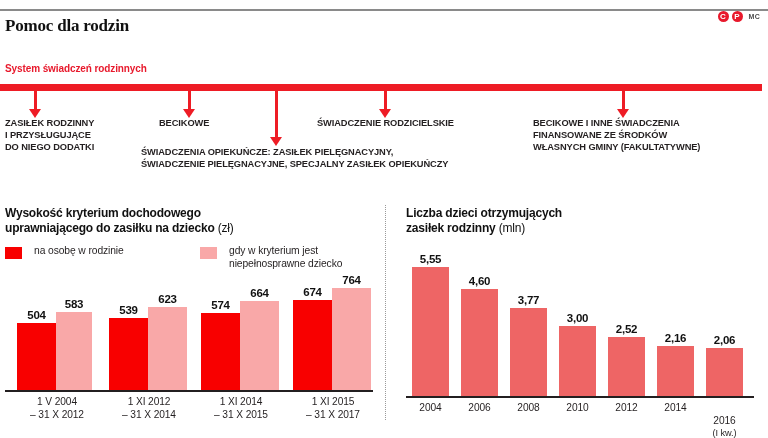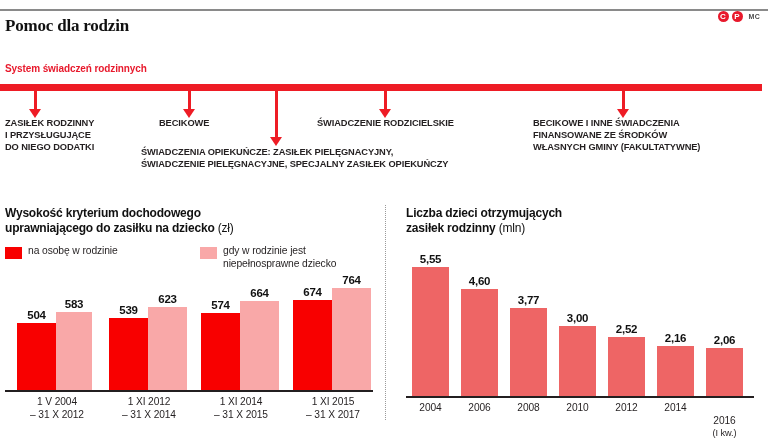--- a/index.html
+++ b/index.html
@@ -77,21 +77,21 @@
   .chart-title {
     font-size:12px; font-weight:bold; color:#111;
     line-height:15px; letter-spacing:-0.2px;
   }
   .chart-title .unit { font-weight:normal; }
 
   .legend { display:flex; margin-top:9px; }
   .legend-item { display:flex; align-items:flex-start; }
   .legend-swatch { width:17px; height:12px; flex:none; margin-top:2px; }
   .legend-label {
-    font-size:10.3px; color:#231f20; margin-left:6px;
+    font-size:10.3px; color:#231f20; margin-left:12px;
     line-height:12.5px; letter-spacing:-0.1px;
   }
 
   .plot { position:relative; }
   .baseline {
     position:absolute; left:0; bottom:0; height:2px; background:#231f20;
   }
   .bar-group { position:absolute; bottom:2px; display:flex; align-items:flex-end; }
   .bar { position:relative; }
   .bar-value {
@@ -166,21 +166,21 @@
     </div>
 
     <div class="legend">
       <div class="legend-item" style="width:195px;">
         <span class="legend-swatch" style="background:#f80000;"></span>
         <span class="legend-label">na osobę w rodzinie</span>
       </div>
       <div class="legend-item">
         <span class="legend-swatch" style="background:#f9a8a8;"></span>
         <span class="legend-label">
-          <span>gdy w rodzinie jest</span><br>
+          <span>gdy w kryterium jest</span><br>
           <span>niepełnosprawne dziecko</span>
         </span>
       </div>
     </div>
 
     <div class="plot" style="height:104px; width:370px; margin-top:18px;">
       <div class="baseline" style="width:368px;"></div>
 
       <div class="bar-group" style="left:12px;">
         <div class="bar" style="width:39px; height:67px; background:#f80000;">

